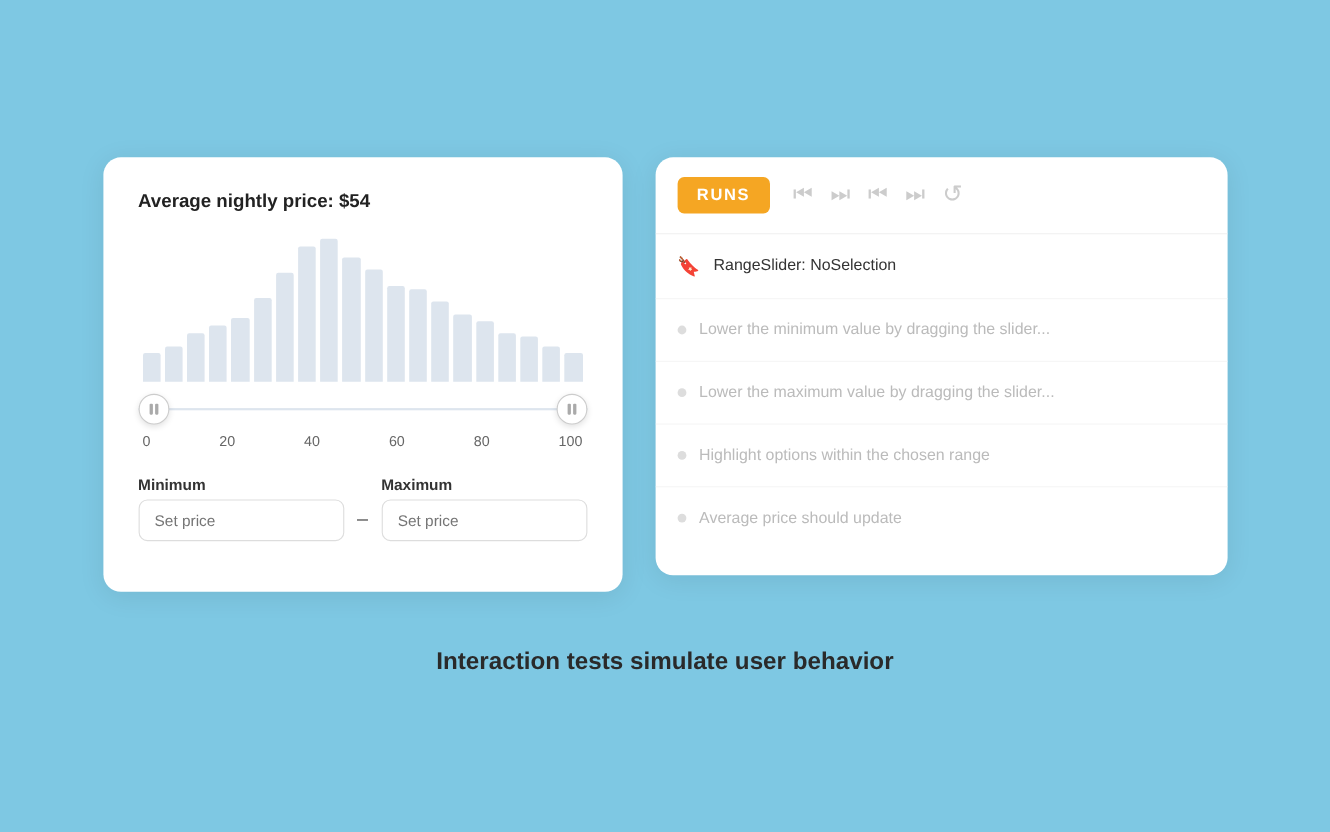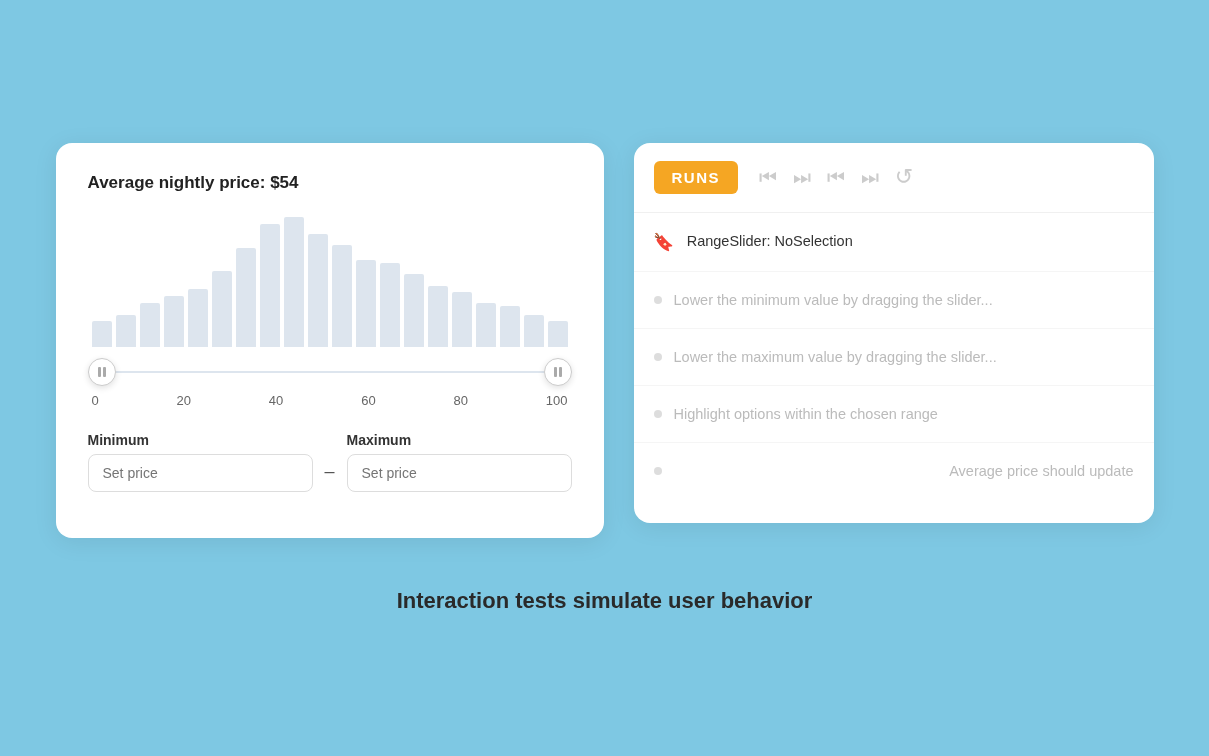--- a/index.html
+++ b/index.html
@@ -22,21 +22,21 @@
       gap: 30px;
       align-items: flex-start;
       margin-bottom: 40px;
     }
 
     
     .left-card {
       background: white;
       border-radius: 16px;
       padding: 30px 32px 46px 32px;
-      width: 548px;
+      width: 472px;
       min-height: 380px;
       box-shadow: 0 4px 24px rgba(0,0,0,0.08);
     }
 
     .price-title {
       font-size: 17px;
       font-weight: 700;
       color: #222;
       margin-bottom: 24px;
     }
@@ -229,21 +229,20 @@
       display: flex;
       flex-direction: row;
       align-items: flex-start;
       padding: 18px 20px;
       border-bottom: 1px solid #f5f5f5;
       gap: 12px;
     }
 
     .test-item:last-child {
       border-bottom: none;
-      justify-content: space-between;
     }
 
     .test-item-icon {
       margin-top: 1px;
       flex-shrink: 0;
     }
 
     .bookmark-icon {
       color: #4ab0d1;
       font-size: 17px;

